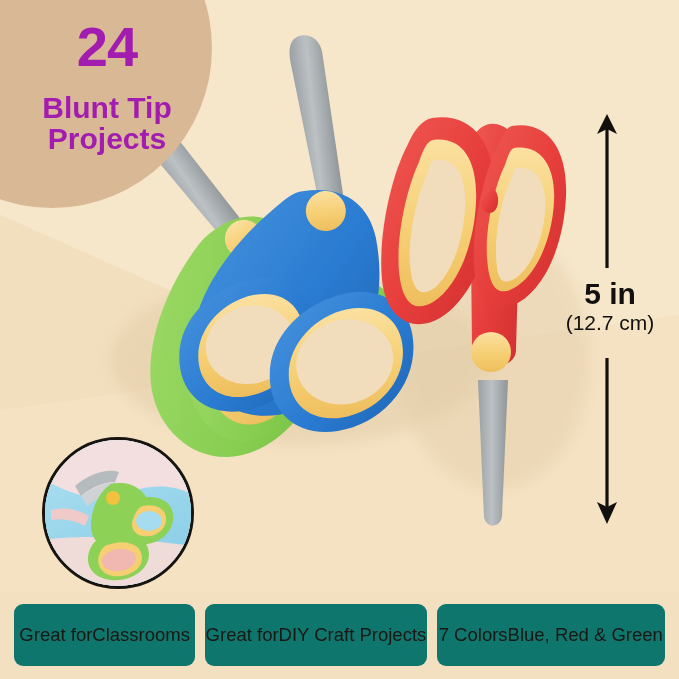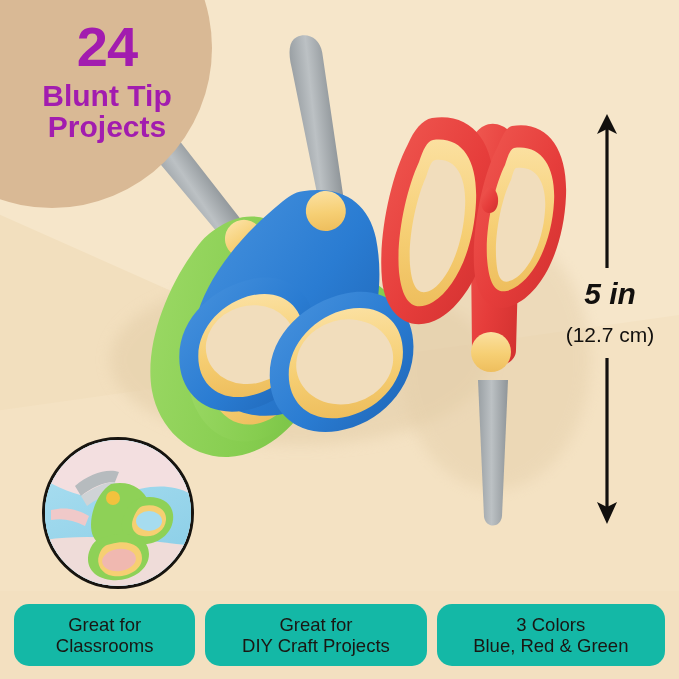--- a/index.html
+++ b/index.html
@@ -37,55 +37,55 @@
     width:340px; height:340px;
     background:#d9b995;
     border-radius:50%;
   }
   .badge-text {
     position:absolute; left:22px; top:18px; width:170px;
     color:#a21caf; text-align:center; line-height:1.02;
     z-index:6;
   }
   .badge-num { font-size:56px; font-weight:bold; letter-spacing:-1px; display:block; }
-  .badge-l1 { font-size:30px; font-weight:bold; display:block; margin-top:6px; }
+  .badge-l1 { font-size:30px; font-weight:bold; display:block; margin-top:18px; }
   .badge-l2 { font-size:30px; font-weight:bold; display:block; }
 
   
   .dim { position:absolute; left:545px; top:100px; width:130px; height:440px; }
   .dim svg { position:absolute; left:0; top:0; }
   .dim-label {
     position:absolute; left:0; top:178px; width:130px; text-align:center;
     color:#12100e;
   }
-  .dim-main { font-size:30px; font-weight:bold; display:block; line-height:1.05;font-style:italic; }
-  .dim-sub { font-size:21px; display:block; line-height:1.15; margin-top:13px; }
+  .dim-main { font-size:30px; font-weight:bold; display:block; line-height:1.05; }
+  .dim-sub { font-size:21px; display:block; line-height:1.15; margin-top:1px; }
 
   
   .inset {
     position:absolute; left:42px; top:437px;
     width:152px; height:152px;
     border-radius:50%;
     border:3px solid #17140f;
     overflow:hidden;
     background:#cfe9f2;
   }
   .inset svg { display:block; }
 
   
   .captions {
     position:absolute; left:0; bottom:0; width:679px; height:88px;
     display:flex; align-items:center; justify-content:space-between;
     padding:0 14px; gap:10px;
   }
   .cap {
     flex:1 1 0; height:62px;
-    background:#14b8a6;
-    border-radius:15px;
-    display:flex; flex-direction:column; align-items:center; justify-content:center;
+    background:#0f766e;
+    border-radius:9px;
+    display:flex; flex-direction:row; align-items:center; justify-content:center;
     color:#1a1713; line-height:1.14;
   }
   .cap span { font-size:18.5px; display:block; text-align:center; white-space:nowrap; }
   .cap.wide { flex:1.22 1 0; }
   .cap.wide2 { flex:1.26 1 0; }
 
   
   .scissors-layer { position:absolute; inset:0; }
 </style>
 </head>
@@ -282,18 +282,18 @@
   <div class="captions">
     <div class="cap">
       <span>Great for</span>
       <span>Classrooms</span>
     </div>
     <div class="cap wide">
       <span>Great for</span>
       <span>DIY Craft Projects</span>
     </div>
     <div class="cap wide2">
-      <span>3 Colors</span>
+      <span>7 Colors</span>
       <span>Blue, Red &amp; Green</span>
     </div>
   </div>
 
 </div>
 
 </body></html>

